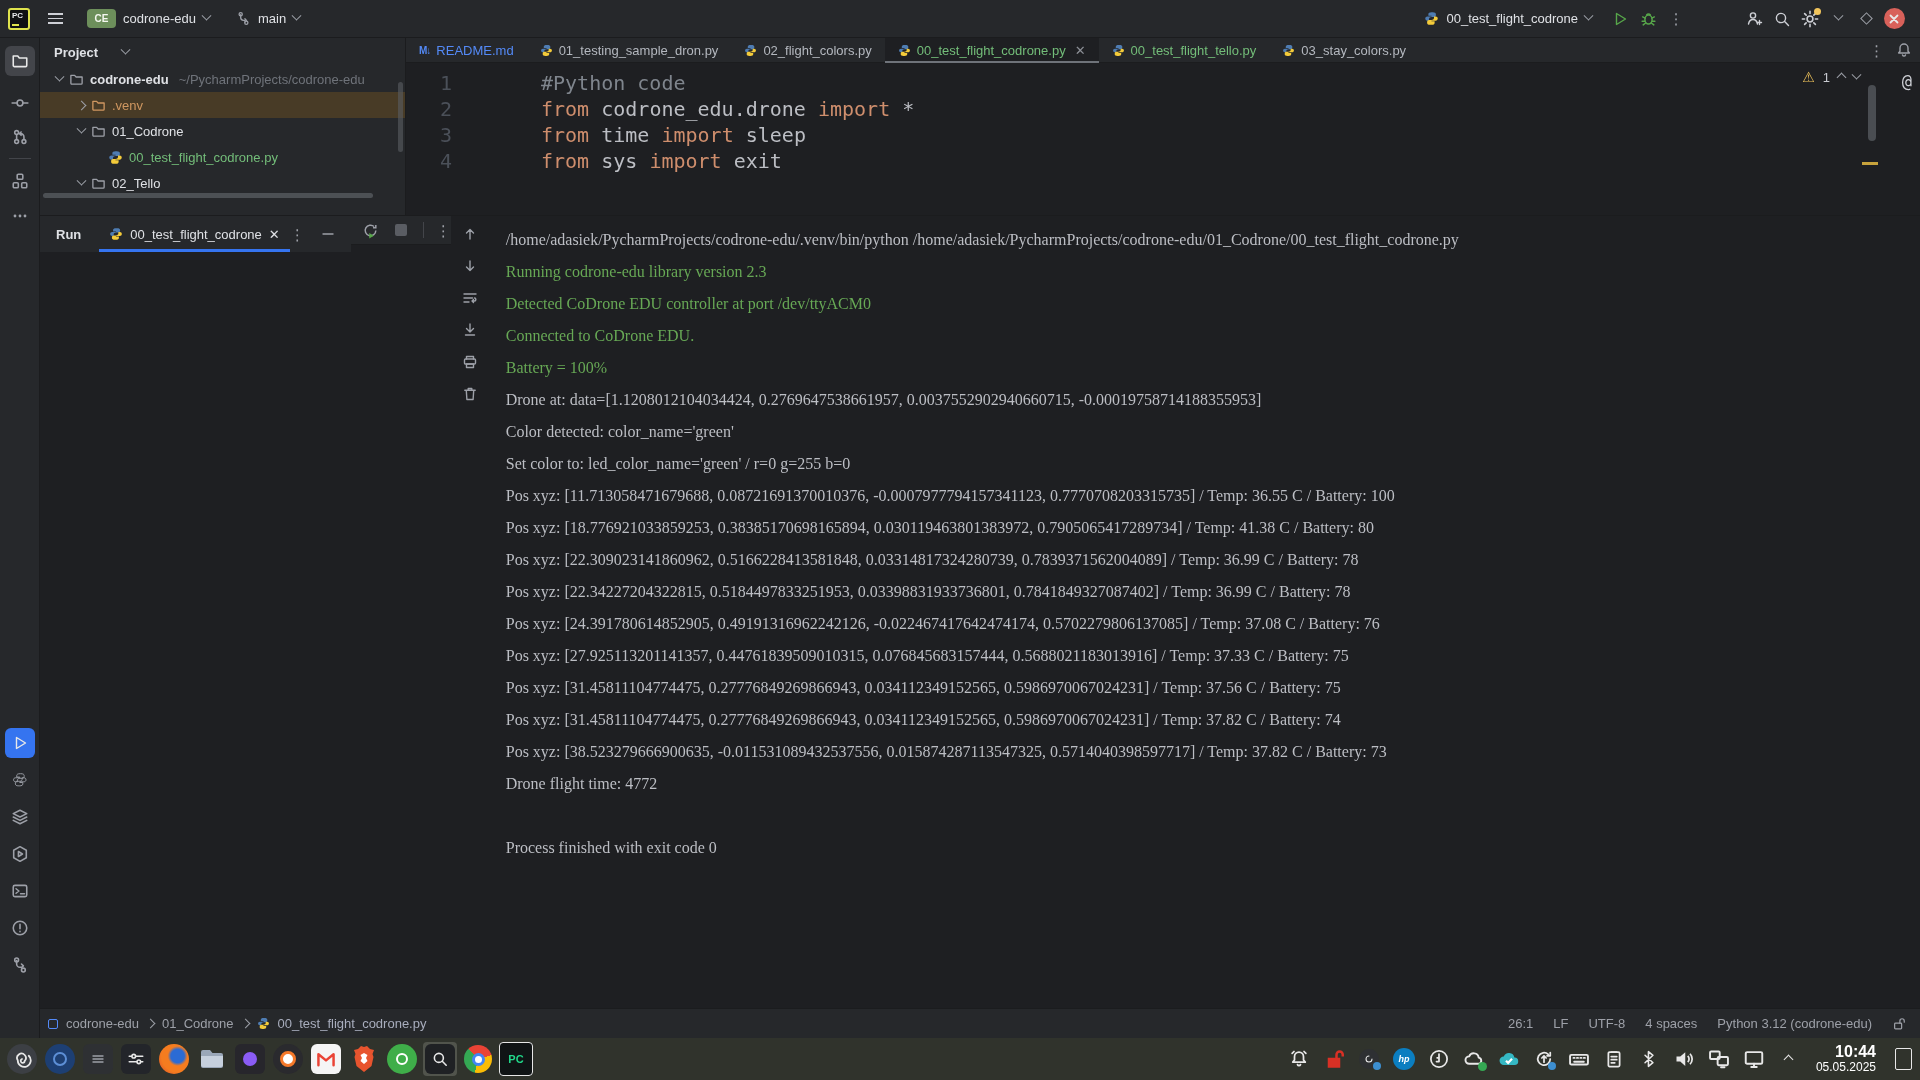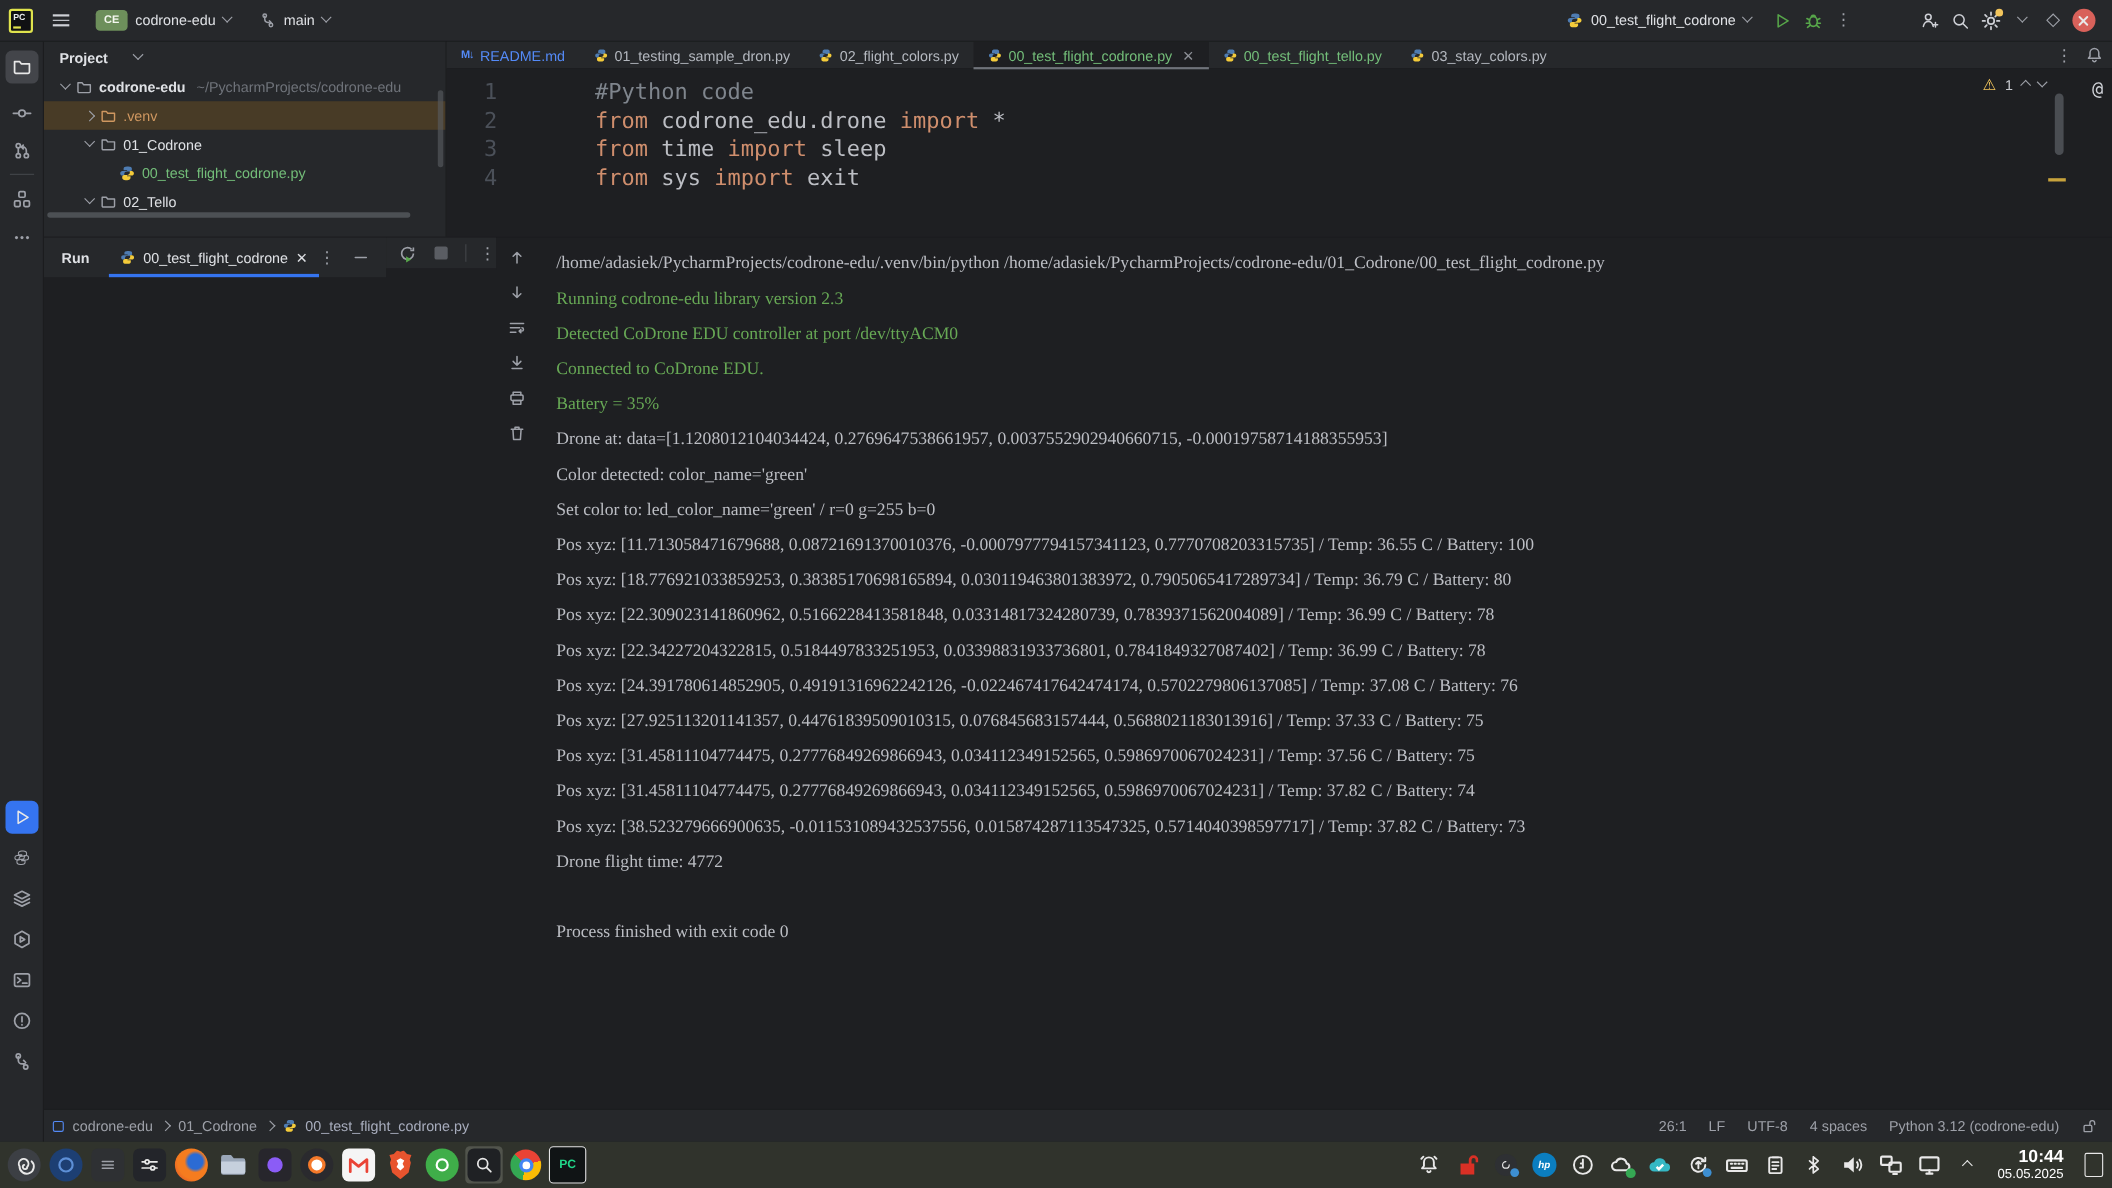--- a/index.html
+++ b/index.html
@@ -514,26 +514,26 @@
                   <path d="M2.8 4.2h10.4M6.2 4V2.5h3.6V4M4.3 4.5l.6 9h6.2l.6-9"></path>
                 </svg>
             </div>
           </div>
 
           <div class="console">
             <div class="cline">/home/adasiek/PycharmProjects/codrone-edu/.venv/bin/python /home/adasiek/PycharmProjects/codrone-edu/01_Codrone/00_test_flight_codrone.py</div>
             <div class="cline green">Running codrone-edu library version 2.3</div>
             <div class="cline green">Detected CoDrone EDU controller at port /dev/ttyACM0</div>
             <div class="cline green">Connected to CoDrone EDU.</div>
-            <div class="cline green">Battery = 35%</div>
+            <div class="cline green">Battery = 100%</div>
             <div class="cline">Drone at: data=[1.1208012104034424, 0.2769647538661957, 0.0037552902940660715, -0.00019758714188355953]</div>
             <div class="cline">Color detected: color_name='green'</div>
             <div class="cline">Set color to: led_color_name='green' / r=0 g=255 b=0</div>
             <div class="cline">Pos xyz: [11.713058471679688, 0.08721691370010376, -0.0007977794157341123, 0.7770708203315735] / Temp: 36.55 C / Battery: 100</div>
-            <div class="cline">Pos xyz: [18.776921033859253, 0.38385170698165894, 0.030119463801383972, 0.7905065417289734] / Temp: 36.79 C / Battery: 80</div>
+            <div class="cline">Pos xyz: [18.776921033859253, 0.38385170698165894, 0.030119463801383972, 0.7905065417289734] / Temp: 41.38 C / Battery: 80</div>
             <div class="cline">Pos xyz: [22.309023141860962, 0.5166228413581848, 0.03314817324280739, 0.7839371562004089] / Temp: 36.99 C / Battery: 78</div>
             <div class="cline">Pos xyz: [22.34227204322815, 0.5184497833251953, 0.03398831933736801, 0.7841849327087402] / Temp: 36.99 C / Battery: 78</div>
             <div class="cline">Pos xyz: [24.391780614852905, 0.49191316962242126, -0.022467417642474174, 0.5702279806137085] / Temp: 37.08 C / Battery: 76</div>
             <div class="cline">Pos xyz: [27.925113201141357, 0.44761839509010315, 0.076845683157444, 0.5688021183013916] / Temp: 37.33 C / Battery: 75</div>
             <div class="cline">Pos xyz: [31.45811104774475, 0.27776849269866943, 0.034112349152565, 0.5986970067024231] / Temp: 37.56 C / Battery: 75</div>
             <div class="cline">Pos xyz: [31.45811104774475, 0.27776849269866943, 0.034112349152565, 0.5986970067024231] / Temp: 37.82 C / Battery: 74</div>
             <div class="cline">Pos xyz: [38.523279666900635, -0.011531089432537556, 0.015874287113547325, 0.5714040398597717] / Temp: 37.82 C / Battery: 73</div>
             <div class="cline">Drone flight time: 4772</div>
             <div class="cline"></div>
             <div class="cline">Process finished with exit code 0</div>

